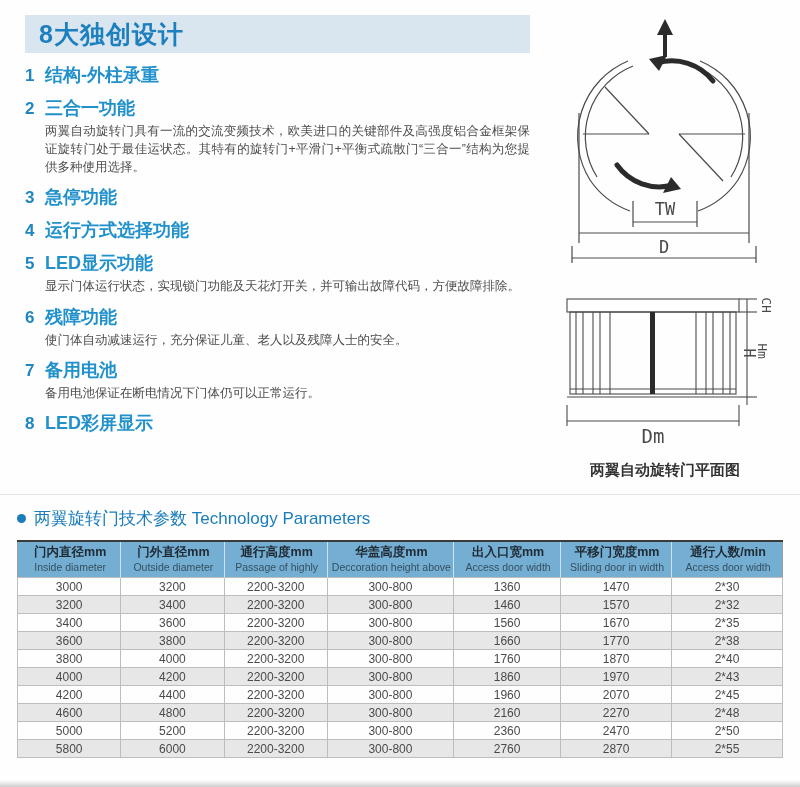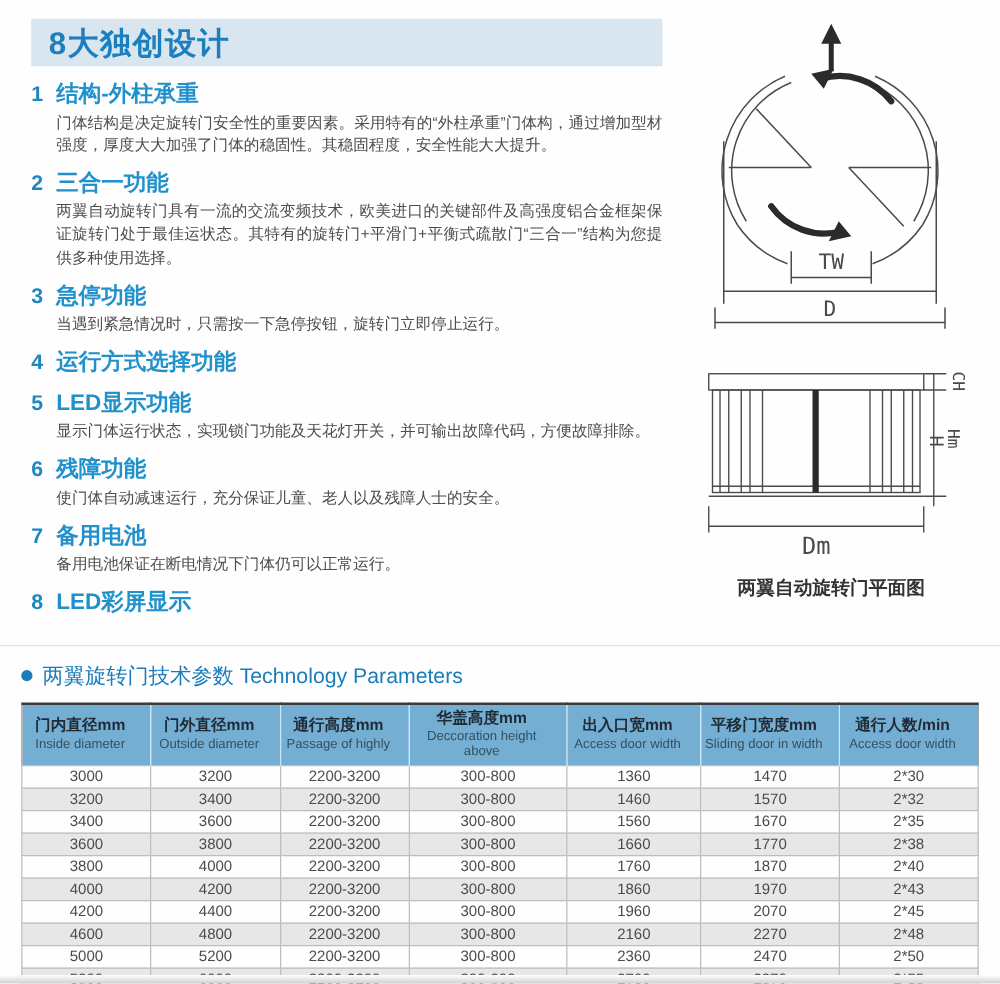--- a/index.html
+++ b/index.html
@@ -87,21 +87,21 @@
 
   table.params-table {
     width: 100%;
     border-collapse: collapse;
     table-layout: fixed;
     border: 1px solid #9c9c9c;
     border-top: 2px solid #3a3a3a;
   }
   table.params-table th {
     background: #74aed3;
-    padding: 3px 12px 4px 2px;
+    padding: 3px 0 4px 2px;
     border-left: 1px solid #cfe2ef;
     vertical-align: middle;
   }
   table.params-table th:first-child { border-left: none; }
   .th-zh {
     display: block;
     font-size: 12.5px; font-weight: bold; color: #1f2a33;
     line-height: 1.25;
   }
   .th-en {
@@ -135,35 +135,33 @@
     <div class="left-col">
       <div class="banner">
         <h1>8大独创设计</h1>
       </div>
       <div>
           <div class="feature-item">
             <div class="feature-head">
               <span class="feature-num">1</span>
               <span class="feature-title">结构-外柱承重</span>
             </div>
-            <div class="feature-body">门体结构是决定旋转门安全性的重要因素。采用特有的“外柱承重”门体构，通过增加型材强度，厚度大大加强了门体的稳固性。其稳固程度，安全性能大大提升。</div>
           </div>
           <div class="feature-item">
             <div class="feature-head">
               <span class="feature-num">2</span>
               <span class="feature-title">三合一功能</span>
             </div>
             <div class="feature-body">两翼自动旋转门具有一流的交流变频技术，欧美进口的关键部件及高强度铝合金框架保证旋转门处于最佳运状态。其特有的旋转门+平滑门+平衡式疏散门“三合一”结构为您提供多种使用选择。</div>
           </div>
           <div class="feature-item">
             <div class="feature-head">
               <span class="feature-num">3</span>
               <span class="feature-title">急停功能</span>
             </div>
-            <div class="feature-body">当遇到紧急情况时，只需按一下急停按钮，旋转门立即停止运行。</div>
           </div>
           <div class="feature-item">
             <div class="feature-head">
               <span class="feature-num">4</span>
               <span class="feature-title">运行方式选择功能</span>
             </div>
           </div>
           <div class="feature-item">
             <div class="feature-head">
               <span class="feature-num">5</span>

